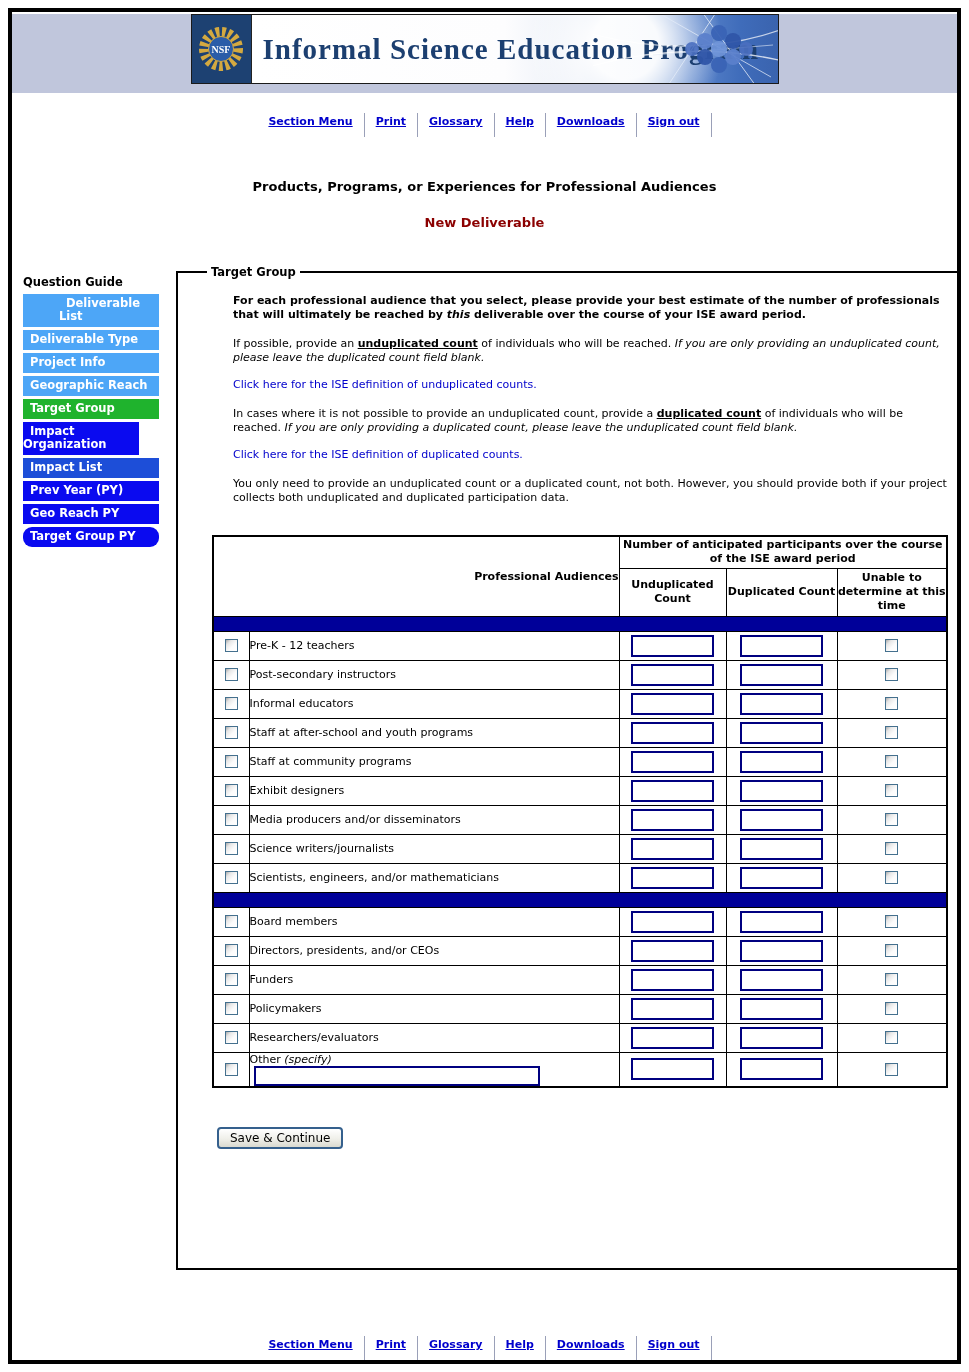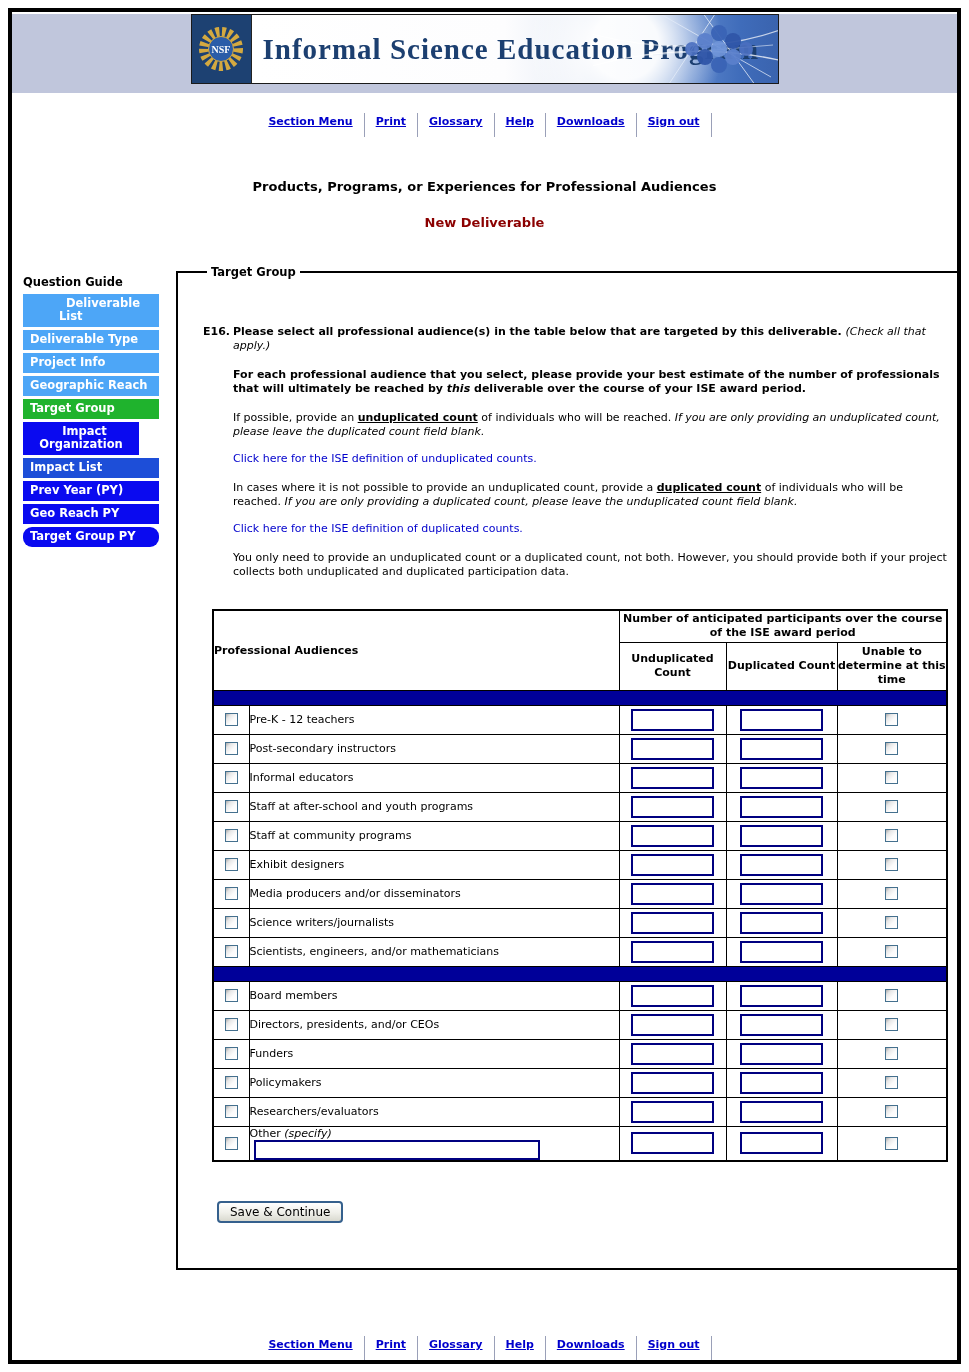--- a/index.html
+++ b/index.html
@@ -61,21 +61,21 @@
   .qtext .note { font-weight:normal; font-style:italic; }
   .qbody { margin:15px 0 0 30px; line-height:14px; }
   .qbody.bold { font-weight:bold; }
   .qbody .bi { font-style:italic; }
   .qbody .term { font-weight:bold; text-decoration:underline; }
   .qbody .it { font-style:italic; }
   .deflink { display:block; margin:13px 0 0 30px; color:#0000cc; text-decoration:none; line-height:14px; }
   
   table.aud { border-collapse:collapse; margin:30px 0 0 9px; width:734px; border:2px solid #000; table-layout:fixed; }
   table.aud th, table.aud td { border:1px solid #000; padding:0; font-size:11px; }
-  th.ph { width:370px; font-weight:bold; text-align:left; }
+  th.ph { width:370px; font-weight:bold; text-align:right; }
   th.span3 { height:32px; font-weight:bold; text-align:center; line-height:14px; padding:2px 16px; }
   th.sub { height:48px; font-weight:bold; text-align:center; line-height:14px; padding:2px 10px; }
   tr.seprow td { height:15px; background:#000099; }
   tr.audrow { height:29px; }
   td.c-check { width:36px; text-align:center; }
   td.c-label { padding-left:4px; text-align:left; }
   td.c-num { text-align:center; }
   .cb {
     display:inline-block; width:13px; height:13px; vertical-align:middle;
     border:1px solid #44708e; cursor:pointer;
@@ -146,34 +146,30 @@
   <div class="page-title">Products, Programs, or Experiences for Professional Audiences</div>
   <div class="page-subtitle">New Deliverable</div>
 
   <div class="sidebar">
     <div class="qg-head">Question Guide</div>
     <div class="qg-item" style="background-color: rgb(77, 166, 247); padding-left: 36px;">Deliverable List</div>
     <div class="qg-item" style="background-color: rgb(77, 166, 247);">Deliverable Type</div>
     <div class="qg-item" style="background-color: rgb(77, 166, 247);">Project Info</div>
     <div class="qg-item" style="background-color: rgb(77, 166, 247);">Geographic Reach</div>
     <div class="qg-item" style="background-color: rgb(31, 179, 45);">Target Group</div>
-    <div class="qg-item narrow" style="background-color: rgb(10, 10, 240); text-align: center;">Impact Organization</div>
+    <div class="qg-item narrow" style="background-color: rgb(10, 10, 240);">Impact Organization</div>
     <div class="qg-item" style="background-color: #1d4ed8;">Impact List</div>
     <div class="qg-item" style="background-color: rgb(10, 10, 240);">Prev Year (PY)</div>
     <div class="qg-item" style="background-color: rgb(10, 10, 240);">Geo Reach PY</div>
     <div class="qg-item" style="background-color: rgb(10, 10, 240); border-radius: 9px;">Target Group PY</div>
   </div>
 
   <fieldset class="tg">
     <legend>Target Group</legend>
 
-    <div class="question">
-      <span class="qnum">E16.</span>
-      <span class="qtext"><span>Please select all professional audience(s) in the table below that are targeted by this deliverable.</span> <span class="note">(Check all that apply.)</span></span>
-    </div>
 
     <p class="qbody bold"><span>For each professional audience that you select, please provide your best estimate of the number of professionals that will ultimately be reached by </span><span class="bi">this</span><span> deliverable over the course of your ISE award period.</span></p>
 
     <p class="qbody"><span>If possible, provide an </span><span class="term">unduplicated count</span><span> of individuals who will be reached. </span><span class="it">If you are only providing an unduplicated count, please leave the duplicated count field blank.</span></p>
 
     <a class="deflink" href="#">Click here for the ISE definition of unduplicated counts.</a>
 
     <p class="qbody"><span>In cases where it is not possible to provide an unduplicated count, provide a </span><span class="term">duplicated count</span><span> of individuals who will be reached. </span><span class="it">If you are only providing a duplicated count, please leave the unduplicated count field blank.</span></p>
 
     <a class="deflink" href="#">Click here for the ISE definition of duplicated counts.</a>

